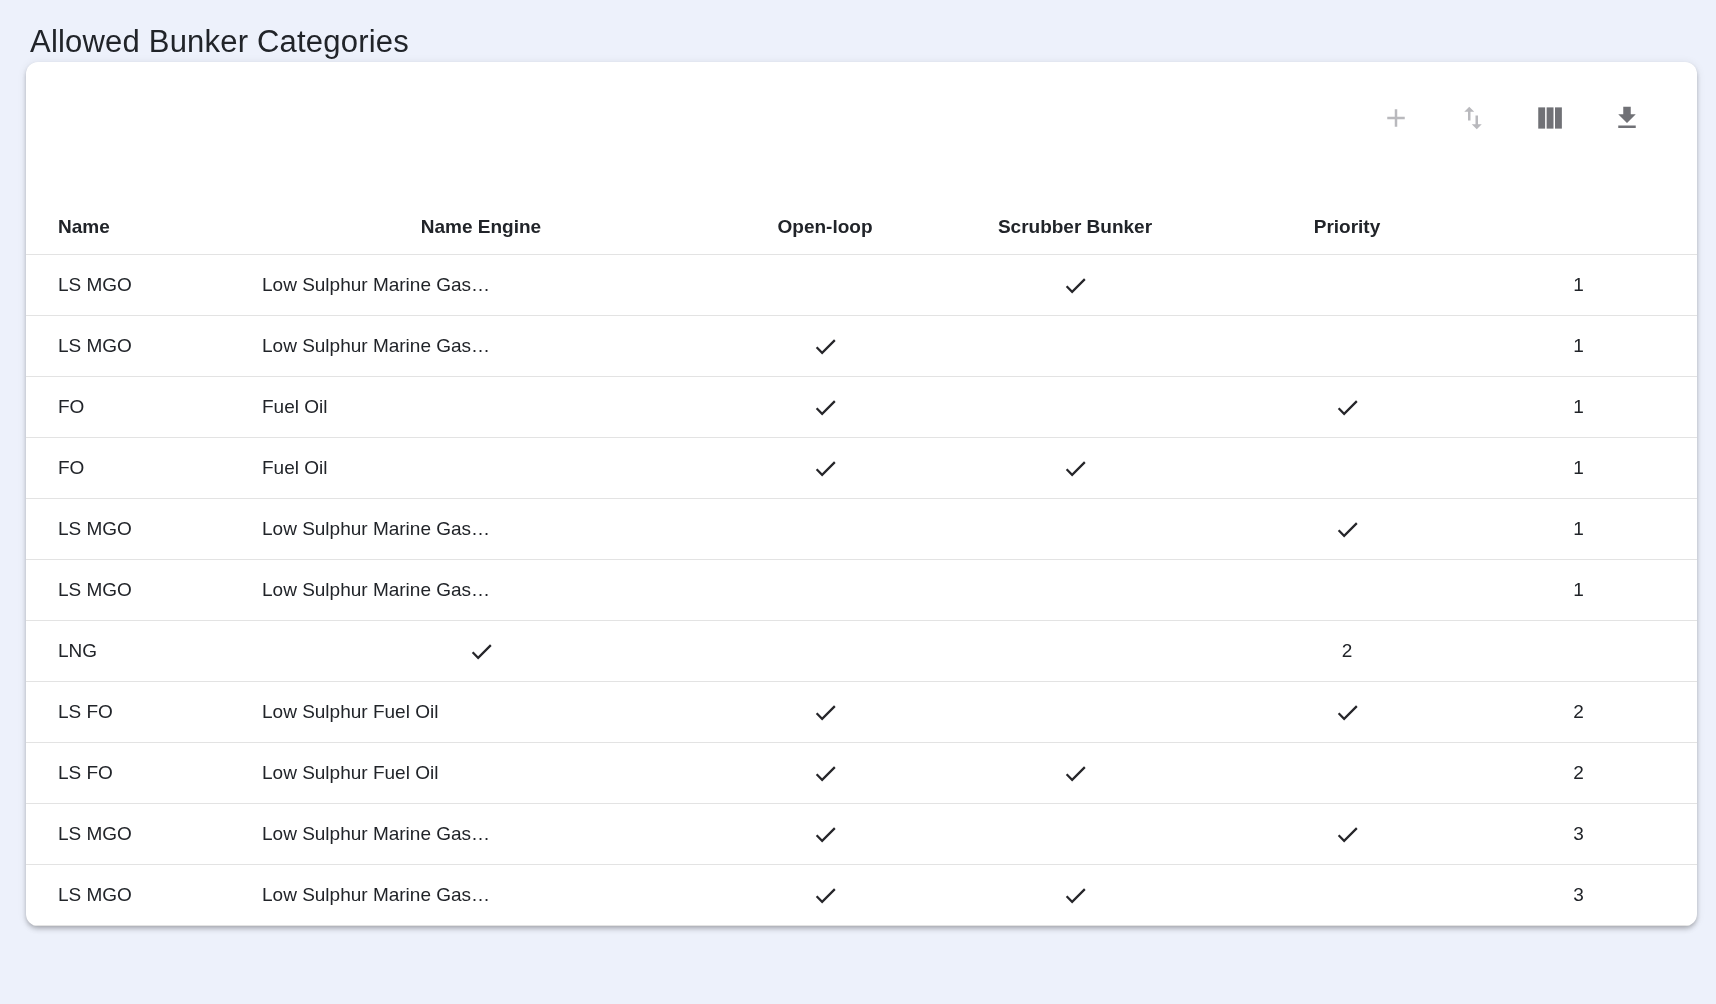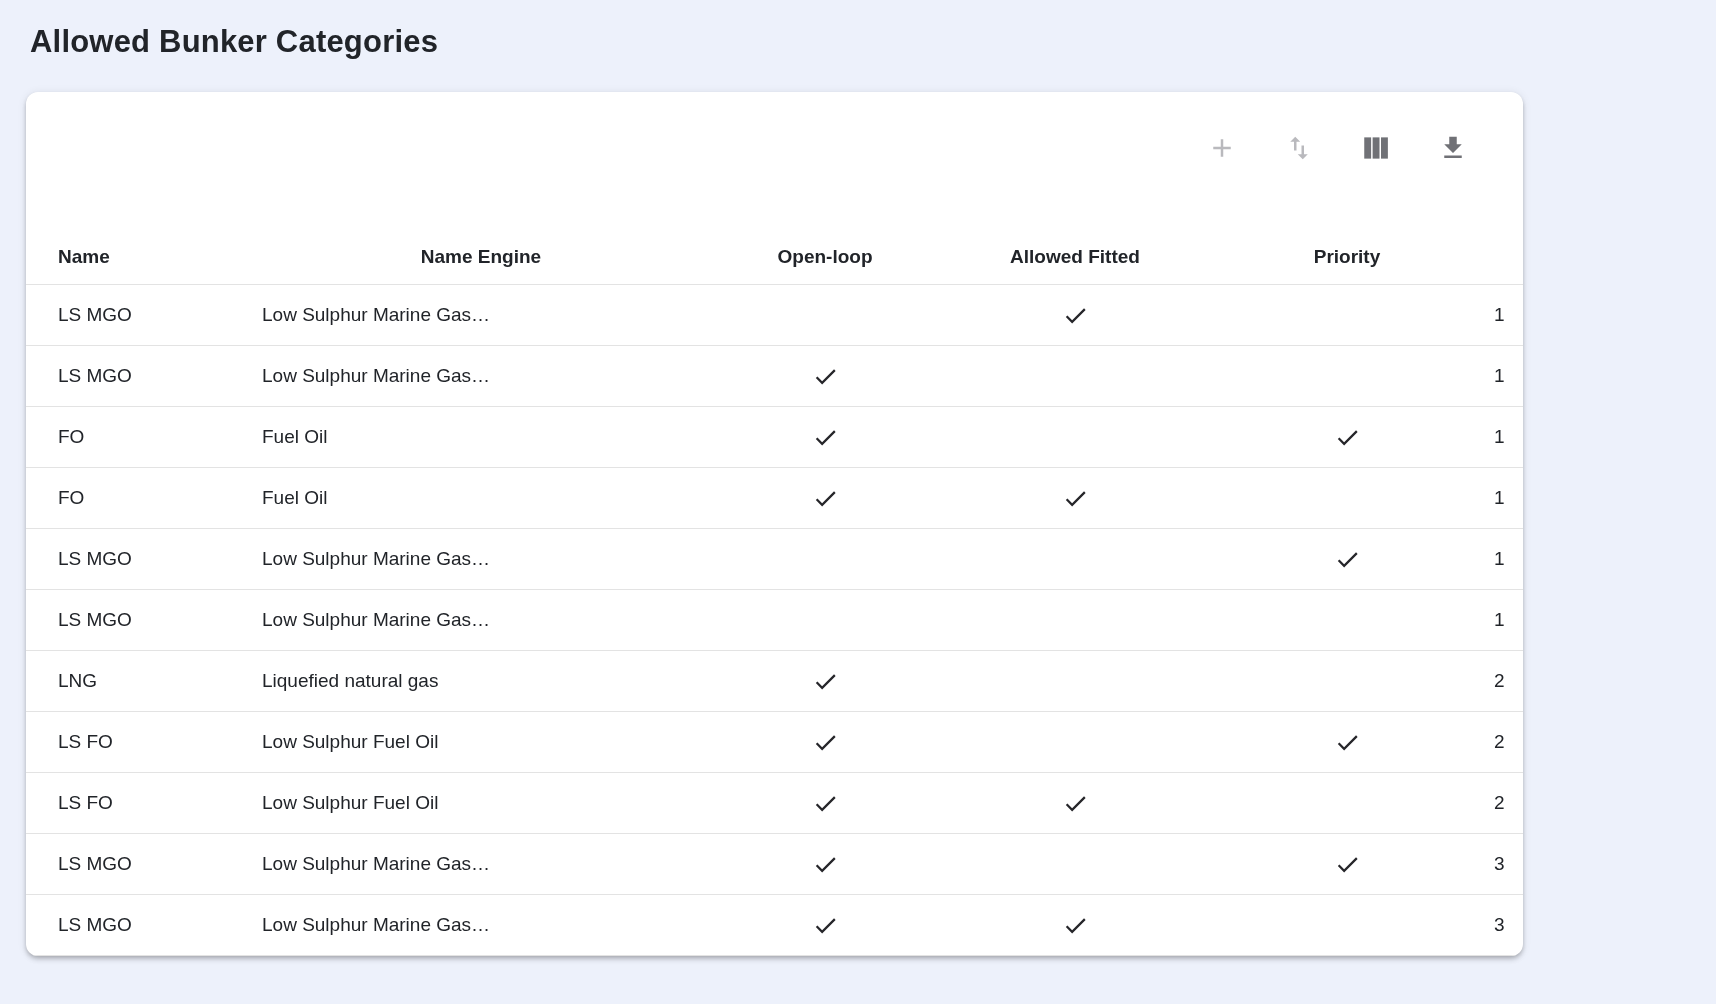--- a/index.html
+++ b/index.html
@@ -10,29 +10,28 @@
     background: var(--page-bg, #edf1fb);
     font-family: "Liberation Sans", sans-serif;
     color: var(--text, #212429);
     overflow: hidden;
   }
   .page { padding: 22px 19px 0 26px; }
 
   h1.page-title {
     margin: 0 0 0 4px;
     font-size: 31px;
-    font-weight: 700;
+    font-weight: 400;
     line-height: 40px;
     letter-spacing: 0.2px;
     color: var(--text, #212429);
   }
 
   .card {
-    margin-top: 30px;
-    width: 1497px;
+    width: 1671px;
     background: var(--card-bg, #ffffff);
     border-radius: 12px;
     overflow: hidden;
     box-shadow: 0 2px 4px -1px rgba(0,0,0,.2),
                 0 4px 5px 0 rgba(0,0,0,.11),
                 0 1px 10px 0 rgba(0,0,0,.09);
   }
 
   
   .toolbar {
@@ -101,21 +100,21 @@
         <svg viewBox="0 0 24 24">
           <path d="M19 9h-4V3H9v6H5l7 7 7-7zM5 18v2h14v-2H5z"></path>
         </svg>
       </button>
     </div>
 
     <div class="thead">
       <div class="th">Name</div>
       <div class="th col-center">Name Engine</div>
       <div class="th col-center">Open-loop</div>
-      <div class="th col-center">Allowed Fitted</div>
+      <div class="th col-center">Scrubber Bunker</div>
       <div class="th col-right">Priority</div>
     </div>
 
     <div class="tbody">
       <div class="tr">
         <div class="td cell-name">LS MGO</div>
         <div class="td cell-desc">Low Sulphur Marine Gas…</div>
         <div class="td col-center">
           
         </div>
@@ -212,21 +211,20 @@
           
         </div>
         <div class="td col-center">
           
         </div>
         <div class="td col-right">1</div>
       </div>
 
       <div class="tr">
         <div class="td cell-name">LNG</div>
-        <div class="td cell-desc">Liquefied natural gas</div>
         <div class="td col-center">
           <svg class="check" viewBox="0 0 24 24">
             <path d="M9 16.17 4.83 12l-1.42 1.41L9 19 21 7l-1.41-1.41z"></path>
           </svg>
         </div>
         <div class="td col-center">
           
         </div>
         <div class="td col-center">
           

